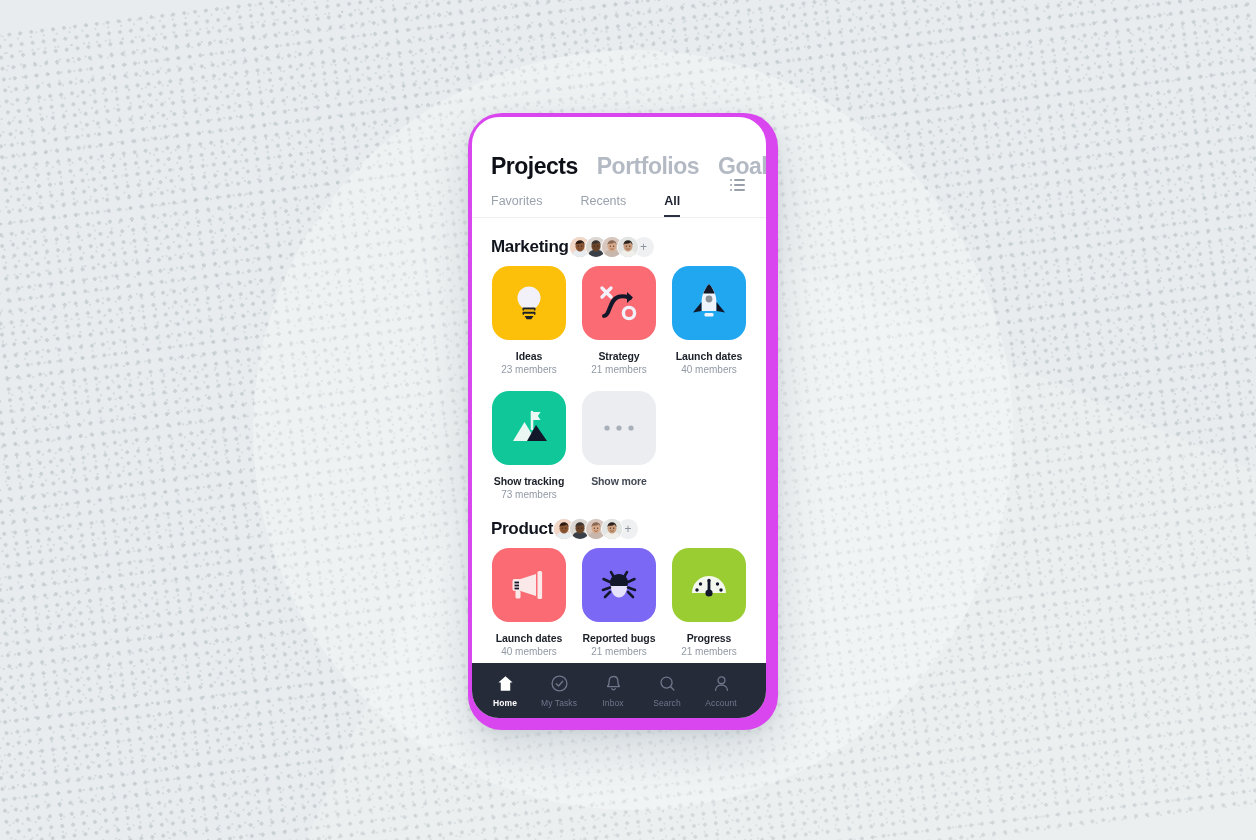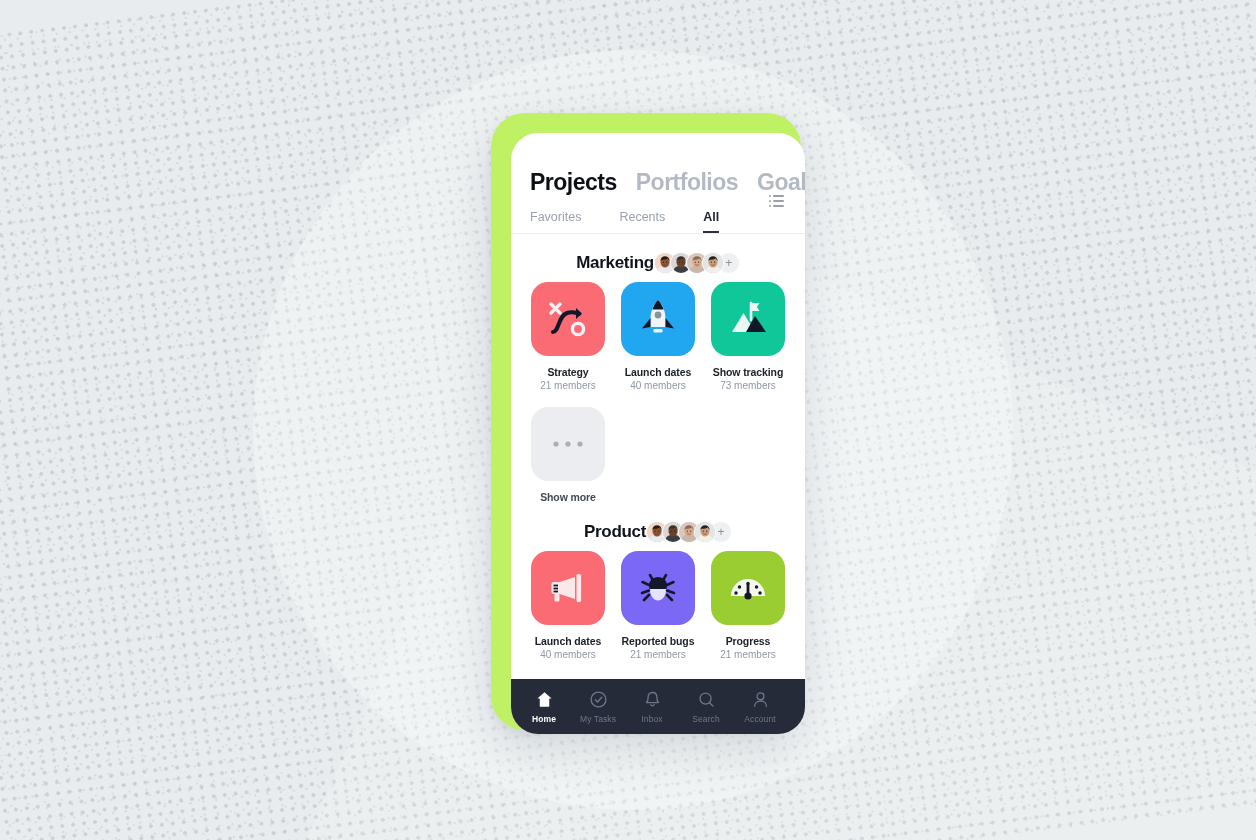--- a/index.html
+++ b/index.html
@@ -46,28 +46,28 @@
     width: 900px;
     height: 900px;
     background: rgba(255,255,255,0.16);
     transform: rotate(24deg);
     transform-origin: 0 0;
   }
 
   
   #phone {
     position: absolute;
-    left: 491px;
+    left: 468px;
     top: 113px;
     width: 310px;
     height: 617px;
-    background: #bef264;
+    background: #d946ef;
     border-radius: 34px;
     box-shadow: 0 18px 46px rgba(120,135,145,0.26), 0 3px 10px rgba(120,135,145,0.14);
-    padding: 20px;
+    padding: 4px;
   }
   #screen {
     position: relative;
     width: 294px;
     height: 601px;
     background: #ffffff;
     border-radius: 27px;
     overflow: hidden;
   }
 
@@ -141,21 +141,21 @@
   
   #body {
     height: 447px;
     overflow: hidden;
     padding: 0 19px;
   }
 
   .section-head {
     display: flex;
     align-items: center;
-    justify-content: center;
+    justify-content: flex-start;
     padding: 18px 0 8px 0;
   }
   .section-title {
     font-size: 17px;
     font-weight: 700;
     color: #10141c;
     letter-spacing: -0.3px;
   }
   .avatars { display: flex; align-items: center; }
   .avatar {
@@ -320,20 +320,34 @@
     <ellipse cx="16.6" cy="18.4" rx="1.1" ry="1.3" fill="#2A211C"></ellipse>
     <ellipse cx="23.4" cy="18.4" rx="1.1" ry="1.3" fill="#2A211C"></ellipse>
     <path d="M17 23.6c1.8 1.4 4.2 1.4 6 0" fill="none" stroke="#6B4228" stroke-width="1.1" stroke-linecap="round"></path>
   </svg>
               </div>
               <div class="avatar-add">+</div>
             </div>
           </div>
           <div class="grid">
             <div class="tile">
+              <div class="tile-box" style="background: rgb(252, 192, 11);">
+                <svg width="44" height="44" viewBox="0 0 44 44">
+        <circle cx="22" cy="17" r="11.5" fill="#F2F1FA"></circle>
+        <rect x="15.5" y="26.5" width="13" height="3.2" rx="1" fill="#1B2028"></rect>
+        <rect x="15.5" y="30.8" width="13" height="3.2" rx="1" fill="#1B2028"></rect>
+        <path d="M17.5 35h9l-2.2 3.2h-4.6z" fill="#1B2028"></path>
+        <rect x="16.8" y="28.4" width="10.4" height="1.5" fill="#FCC00B"></rect>
+        <rect x="16.8" y="32.7" width="10.4" height="1.5" fill="#FCC00B"></rect>
+      </svg>
+              </div>
+              <div class="tile-name">Ideas</div>
+              <div class="tile-sub">23 members</div>
+            </div>
+            <div class="tile">
               <div class="tile-box" style="background: rgb(250, 107, 116);">
                 <svg width="46" height="46" viewBox="0 0 46 46">
         <path d="M6 8l9 9M15 8l-9 9" stroke="#F2F1FA" stroke-width="3.4" stroke-linecap="round"></path>
         <path d="M8 36C14 36 13 20 22 17c6-2 9 0 12 1" stroke="#12182A" stroke-width="4" fill="none" stroke-linecap="round"></path>
         <path d="M31 12l6 5.5-6 5.5z" fill="#12182A"></path>
         <circle cx="33" cy="33" r="5.6" fill="none" stroke="#F2F1FA" stroke-width="3.4"></circle>
       </svg>
               </div>
               <div class="tile-name">Strategy</div>
               <div class="tile-sub">21 members</div>

